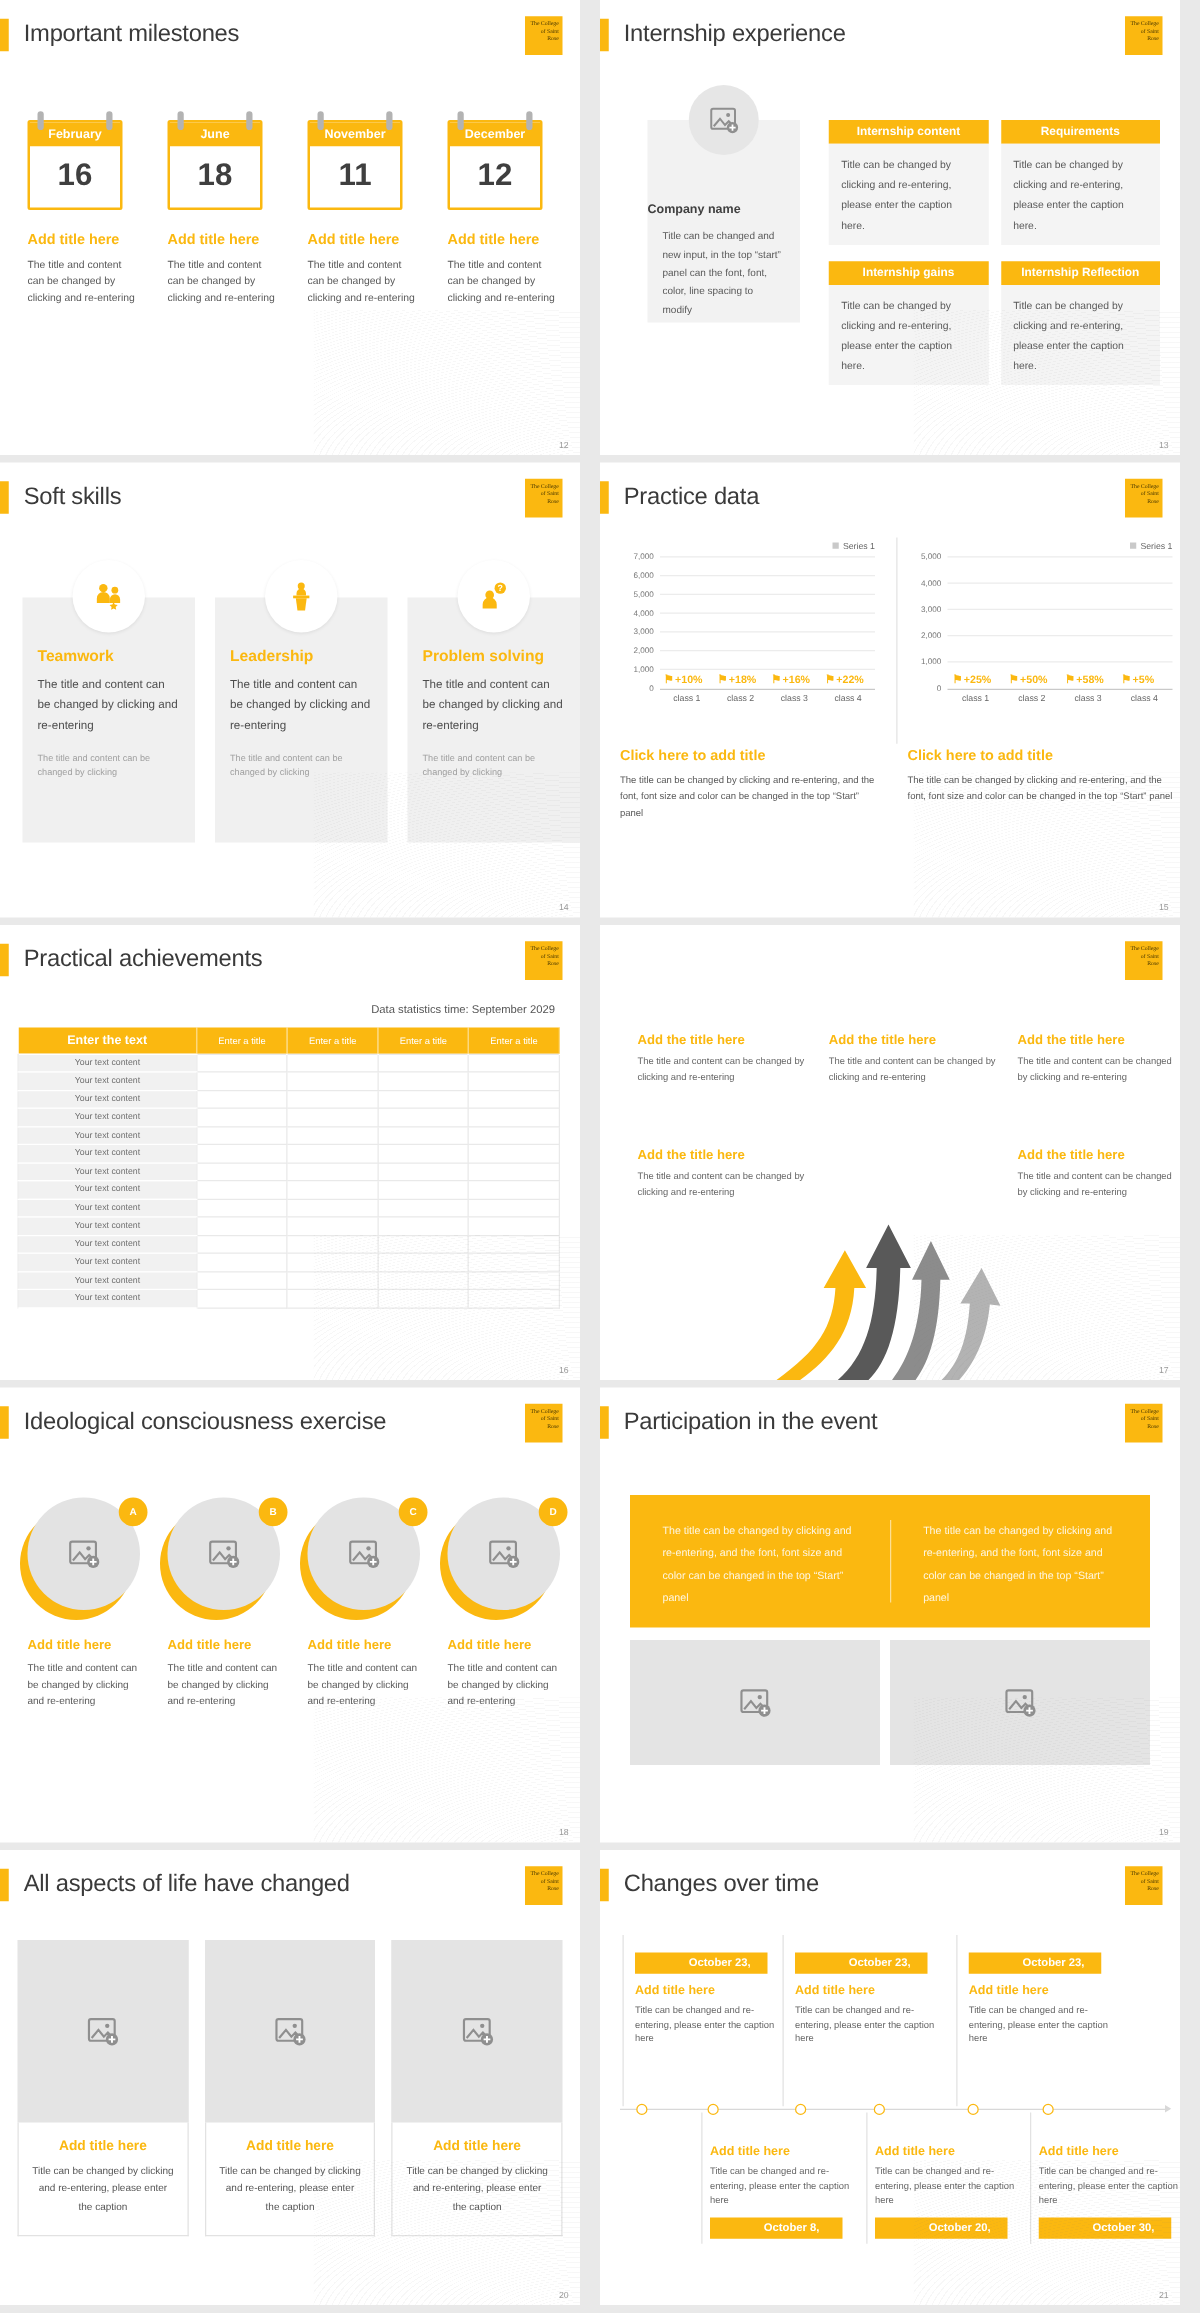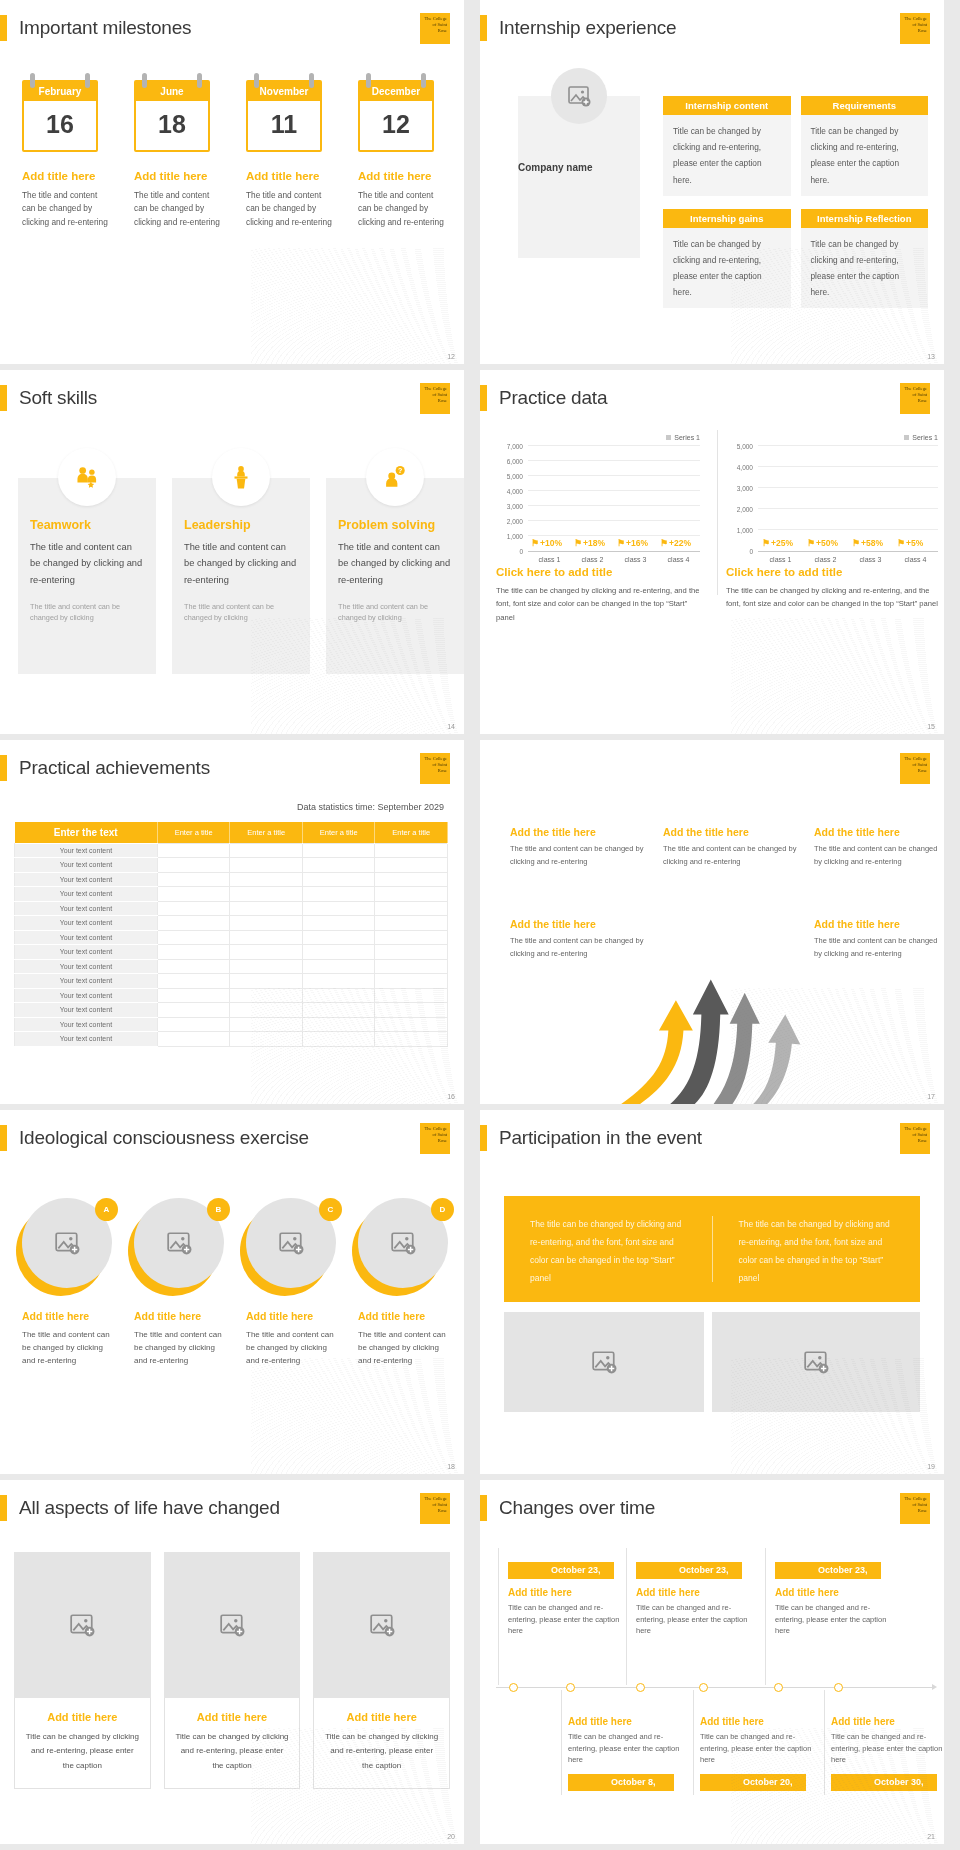--- a/index.html
+++ b/index.html
@@ -14,21 +14,21 @@
     background:repeating-radial-gradient(ellipse 150% 110% at 102% 112%,rgba(110,110,110,.055) 0 1px,transparent 1px 5px);}
   
   .trow{position:absolute;top:15px;left:0;display:flex;align-items:center;}
   .accent-bar{width:7px;height:26px;background:var(--accent);margin-right:12px;}
   .stitle{font-size:19px;font-weight:400;color:var(--title-text);letter-spacing:-.2px;}
   .logo{position:absolute;top:13px;right:14px;width:30px;height:31px;background:var(--accent);
     color:#4a3800;font-family:"Liberation Serif",serif;font-size:4.6px;line-height:1.3;text-align:right;padding:3px 3px;}
   .pagenum{position:absolute;right:9px;bottom:4px;font-size:7px;color:#999;}
   .yh{color:var(--accent);font-weight:700;}
   
-  .cals{position:absolute;top:72px;left:22px;display:flex;gap:26px;}
+  .cals{position:absolute;top:88px;left:22px;display:flex;gap:26px;}
   .cal-col{width:86px;}
   .calendar{position:relative;width:76px;height:72px;border:2.5px solid var(--accent);border-radius:2px;background:#fff;margin-top:8px;}
   .pin{position:absolute;top:-9px;width:5px;height:15px;background:#b3b3b3;border-radius:2.5px;}
   .pin.l{left:6px}.pin.r{right:6px}
   .cal-head{height:19px;background:var(--accent);color:#fff;font-weight:700;font-size:10px;line-height:19px;text-align:center;}
   .cal-day{font-size:25px;font-weight:700;color:#3f3f3f;text-align:center;line-height:46px;}
   .cal-heading{margin-top:18px;font-size:11.5px;}
   .cal-body{margin-top:7px;font-size:8.3px;color:var(--body-text);line-height:1.62;}
   
   .company{position:absolute;left:38px;top:96px;width:122px;height:162px;background:#f2f2f2;}
@@ -55,21 +55,21 @@
   .lg-sq{display:inline-block;width:5px;height:5px;background:#c9c9c9;margin-right:3px;}
   .plot{position:relative;height:106px;margin-left:32px;border-bottom:1px solid #c9c9c9;}
   .ytick{position:absolute;right:calc(100% + 5px);transform:translateY(50%);font-size:6.5px;color:#777;}
   .gridline{position:absolute;left:0;right:0;height:1px;background:#ececec;}
   .groups{position:absolute;inset:0;display:flex;justify-content:space-around;align-items:flex-end;}
   .group{position:relative;display:flex;gap:3px;align-items:flex-end;}
   .bar{width:11px;}
   .blab{position:absolute;left:-6px;display:flex;align-items:flex-end;gap:1px;font-size:8.5px;font-weight:700;color:var(--accent);white-space:nowrap;}
   .flag{font-size:9px;line-height:1;}
   .xlabels{margin-left:32px;display:flex;justify-content:space-around;font-size:7px;color:#666;margin-top:4px;}
-  .cap-h{margin-top:3px;font-size:11.5px;}
+  .cap-h{margin-top:36px;font-size:11.5px;}
   .cap-b{margin-top:6px;font-size:7.6px;line-height:1.75;color:var(--body-text);}
   
   .data-caption{position:absolute;top:62px;right:20px;font-size:9px;color:#555;}
   .ach-table{position:absolute;left:14px;right:16px;top:82px;border-collapse:collapse;width:calc(100% - 30px);}
   .ach-table col.c-main{width:33%}
   .ach-table th{background:var(--accent);color:#fff;height:21px;border-right:1px solid rgba(255,255,255,.45);}
   .ach-table th.main{font-size:10px;font-weight:700;}
   .ach-table th.col{font-size:7.5px;font-weight:400;}
   .ach-table td{height:14.5px;border:1px solid #e9e9e9;font-size:7px;color:#6e6e6e;text-align:center;}
   .ach-table td.first{background:#f1f1f1;border-color:#fff #e9e9e9;}
@@ -183,20 +183,21 @@
       <div class="company-circle">
         <svg viewBox="0 0 24 24" width="24" height="24">
             <rect x="2" y="3" width="19" height="16" rx="1.5" fill="none" stroke="#8f8f8f" stroke-width="1.6"></rect>
             <circle cx="15.5" cy="8" r="1.6" fill="#8f8f8f"></circle>
             <path d="M4 17 l5-6 4 5 3-3 4 4" fill="none" stroke="#8f8f8f" stroke-width="1.6"></path>
             <circle cx="19" cy="18" r="4.5" fill="#8f8f8f"></circle>
             <path d="M19 15.5v5M16.5 18h5" stroke="#fff" stroke-width="1.4" fill="none"></path>
           </svg>
       </div>
       <div class="company-name">Company name</div>
+      <div class="company-body">Title can be changed and new input, in the top “start” panel can the font, font, color, line spacing to modify</div>
     </div>
     <div class="boxes">
       <div>
         <div class="box-head">Internship content</div>
         <div class="box-body">Title can be changed by clicking and re-entering, please enter the caption here.</div>
       </div>
       <div>
         <div class="box-head">Requirements</div>
         <div class="box-body">Title can be changed by clicking and re-entering, please enter the caption here.</div>
       </div>

